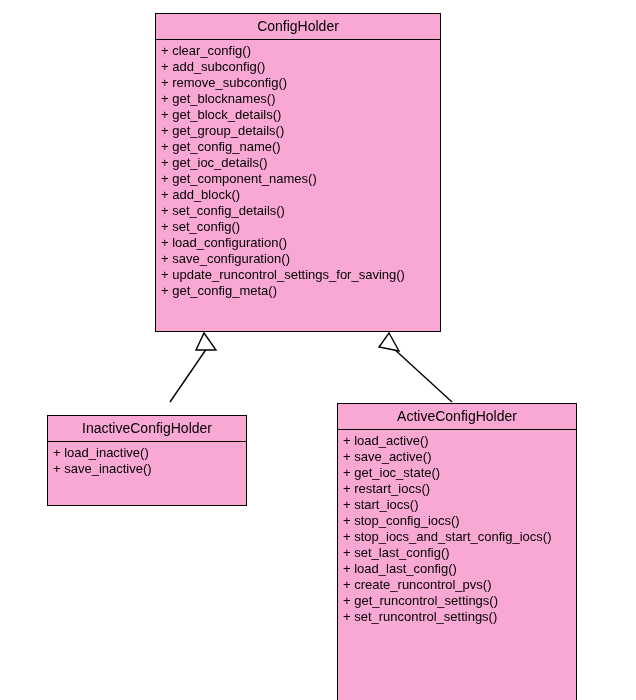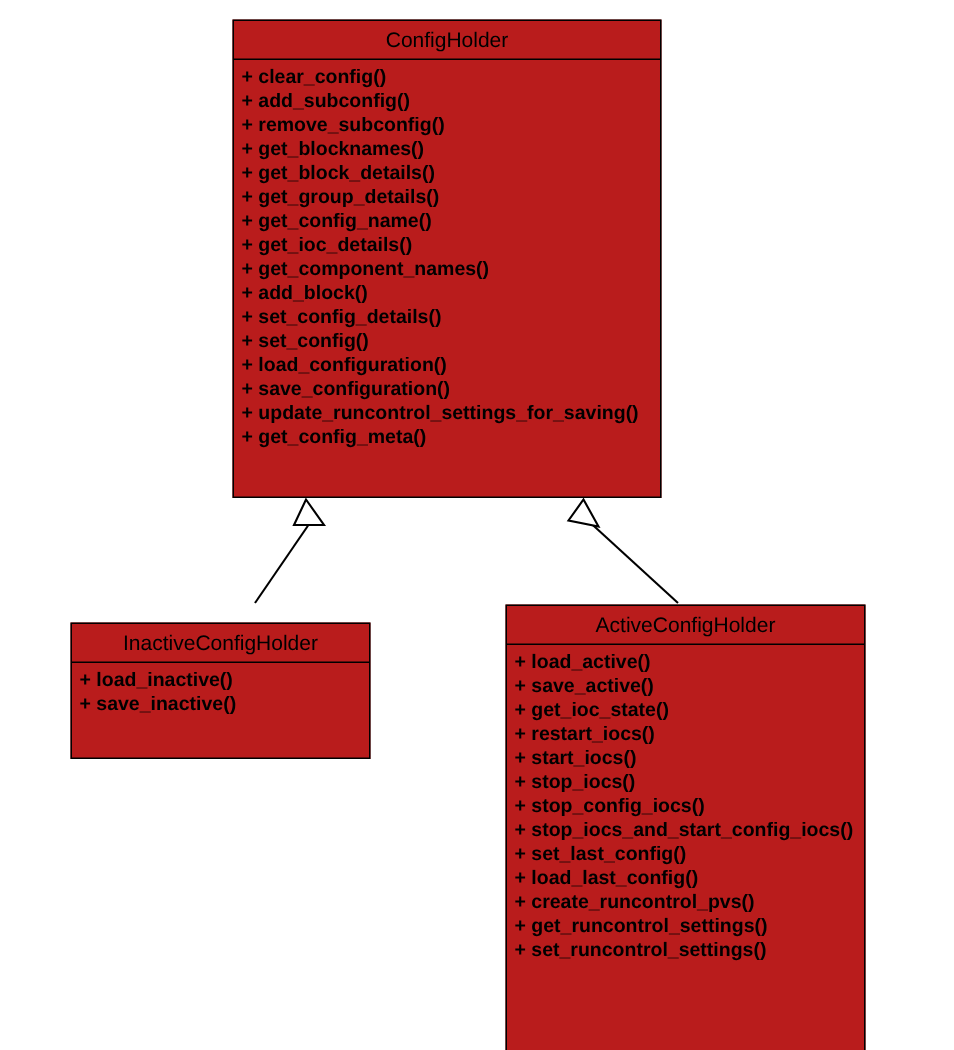--- a/index.html
+++ b/index.html
@@ -30,41 +30,40 @@
     top: 0;
     width: 636px;
     height: 700px;
     z-index: 1;
   }
 
   
   .uml-class {
     position: absolute;
     box-sizing: border-box;
-    background: #b91c1c;
+    background: #f9a8d4;
     border: 1px solid #000000;
     z-index: 2;
   }
 
   .uml-class-name {
     box-sizing: border-box;
     height: 26px;
     line-height: 25px;
     text-align: center;
     font-size: 14px;
     color: #000000;
     border-bottom: 1px solid #000000;
     white-space: nowrap;
     overflow: hidden;
   }
 
   .uml-members {
     box-sizing: border-box;
     padding: 3px 0 4px 0;
-    font-weight: bold;
   }
 
   .uml-member {
     font-size: 13px;
     line-height: 16px;
     color: #000000;
     padding-left: 5px;
     white-space: nowrap;
     overflow: hidden;
   }
@@ -139,21 +138,20 @@
   </div>
 
   <div class="uml-class" id="class-activeconfigholder">
     <div class="uml-class-name">ActiveConfigHolder</div>
     <div class="uml-members">
       <div class="uml-member">+ load_active()</div>
       <div class="uml-member">+ save_active()</div>
       <div class="uml-member">+ get_ioc_state()</div>
       <div class="uml-member">+ restart_iocs()</div>
       <div class="uml-member">+ start_iocs()</div>
-      <div class="uml-member">+ stop_iocs()</div>
       <div class="uml-member">+ stop_config_iocs()</div>
       <div class="uml-member">+ stop_iocs_and_start_config_iocs()</div>
       <div class="uml-member">+ set_last_config()</div>
       <div class="uml-member">+ load_last_config()</div>
       <div class="uml-member">+ create_runcontrol_pvs()</div>
       <div class="uml-member">+ get_runcontrol_settings()</div>
       <div class="uml-member">+ set_runcontrol_settings()</div>
     </div>
   </div>
 

